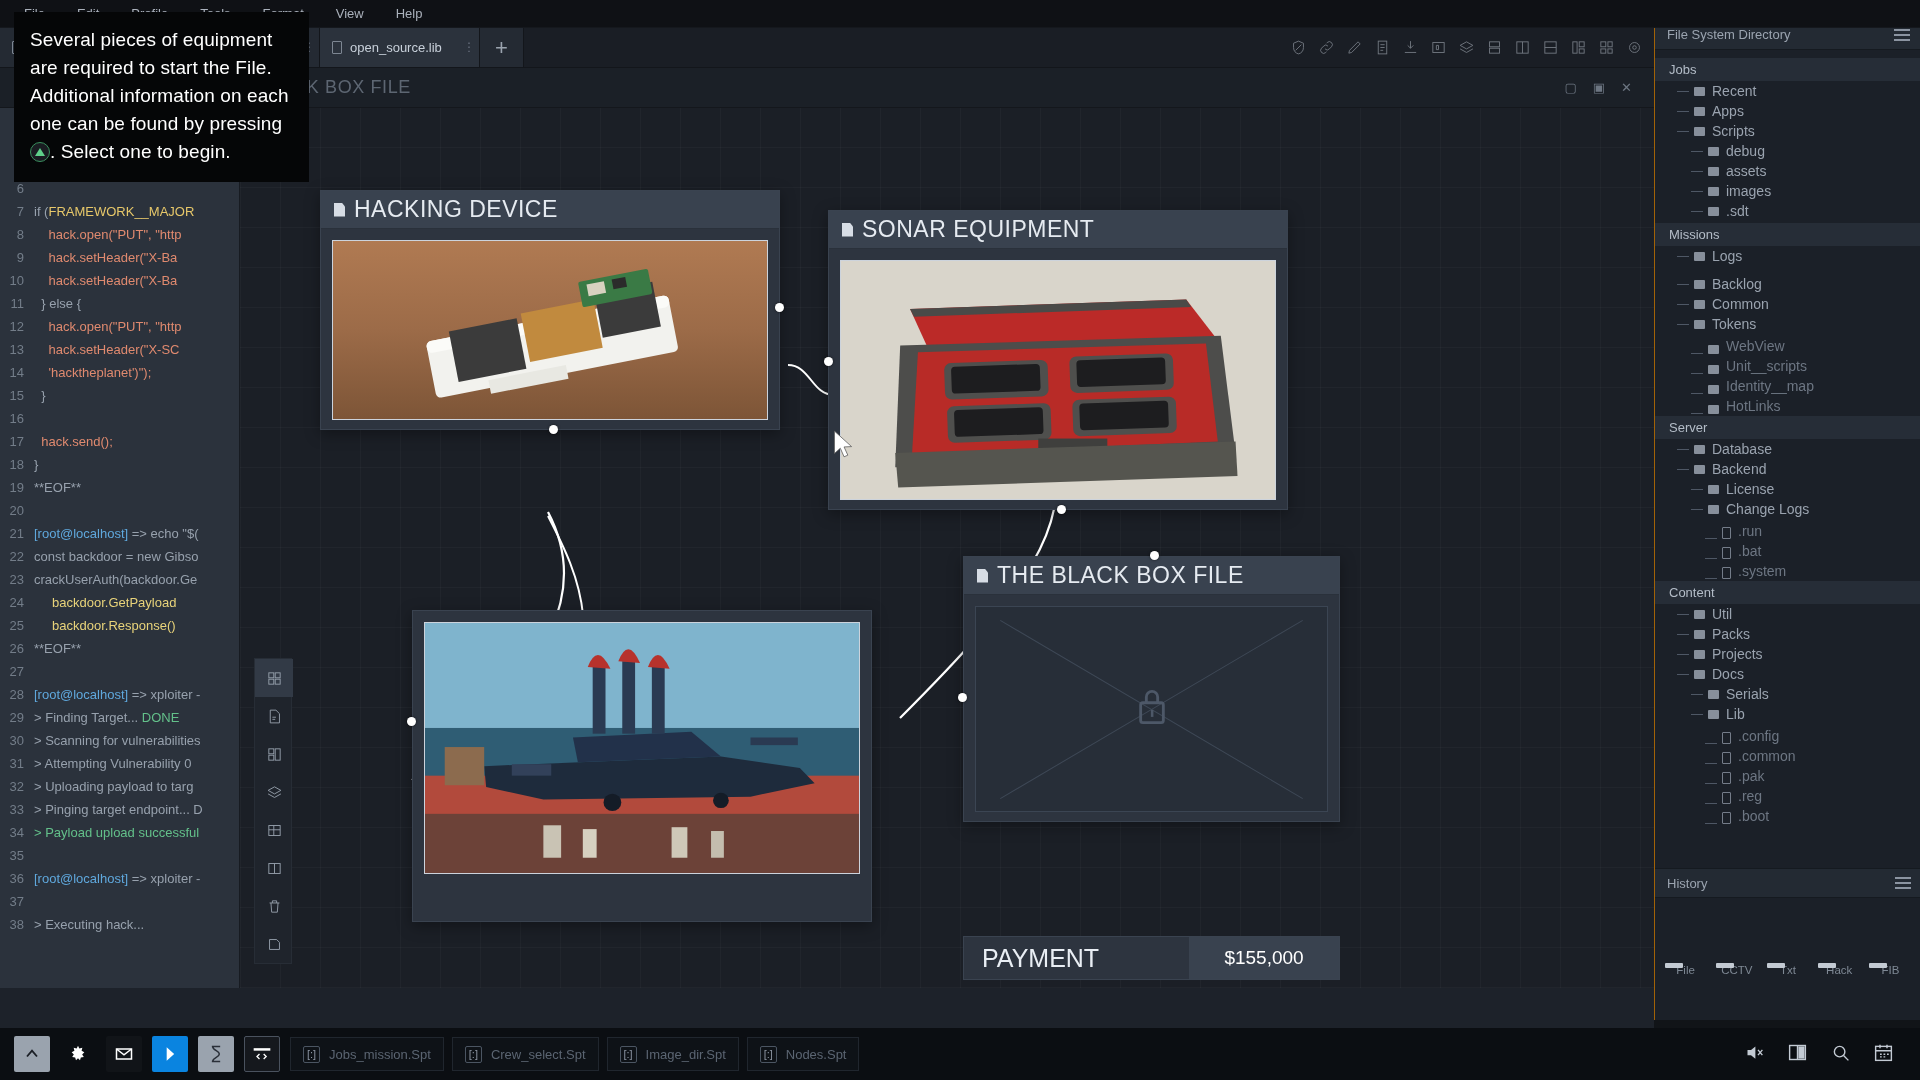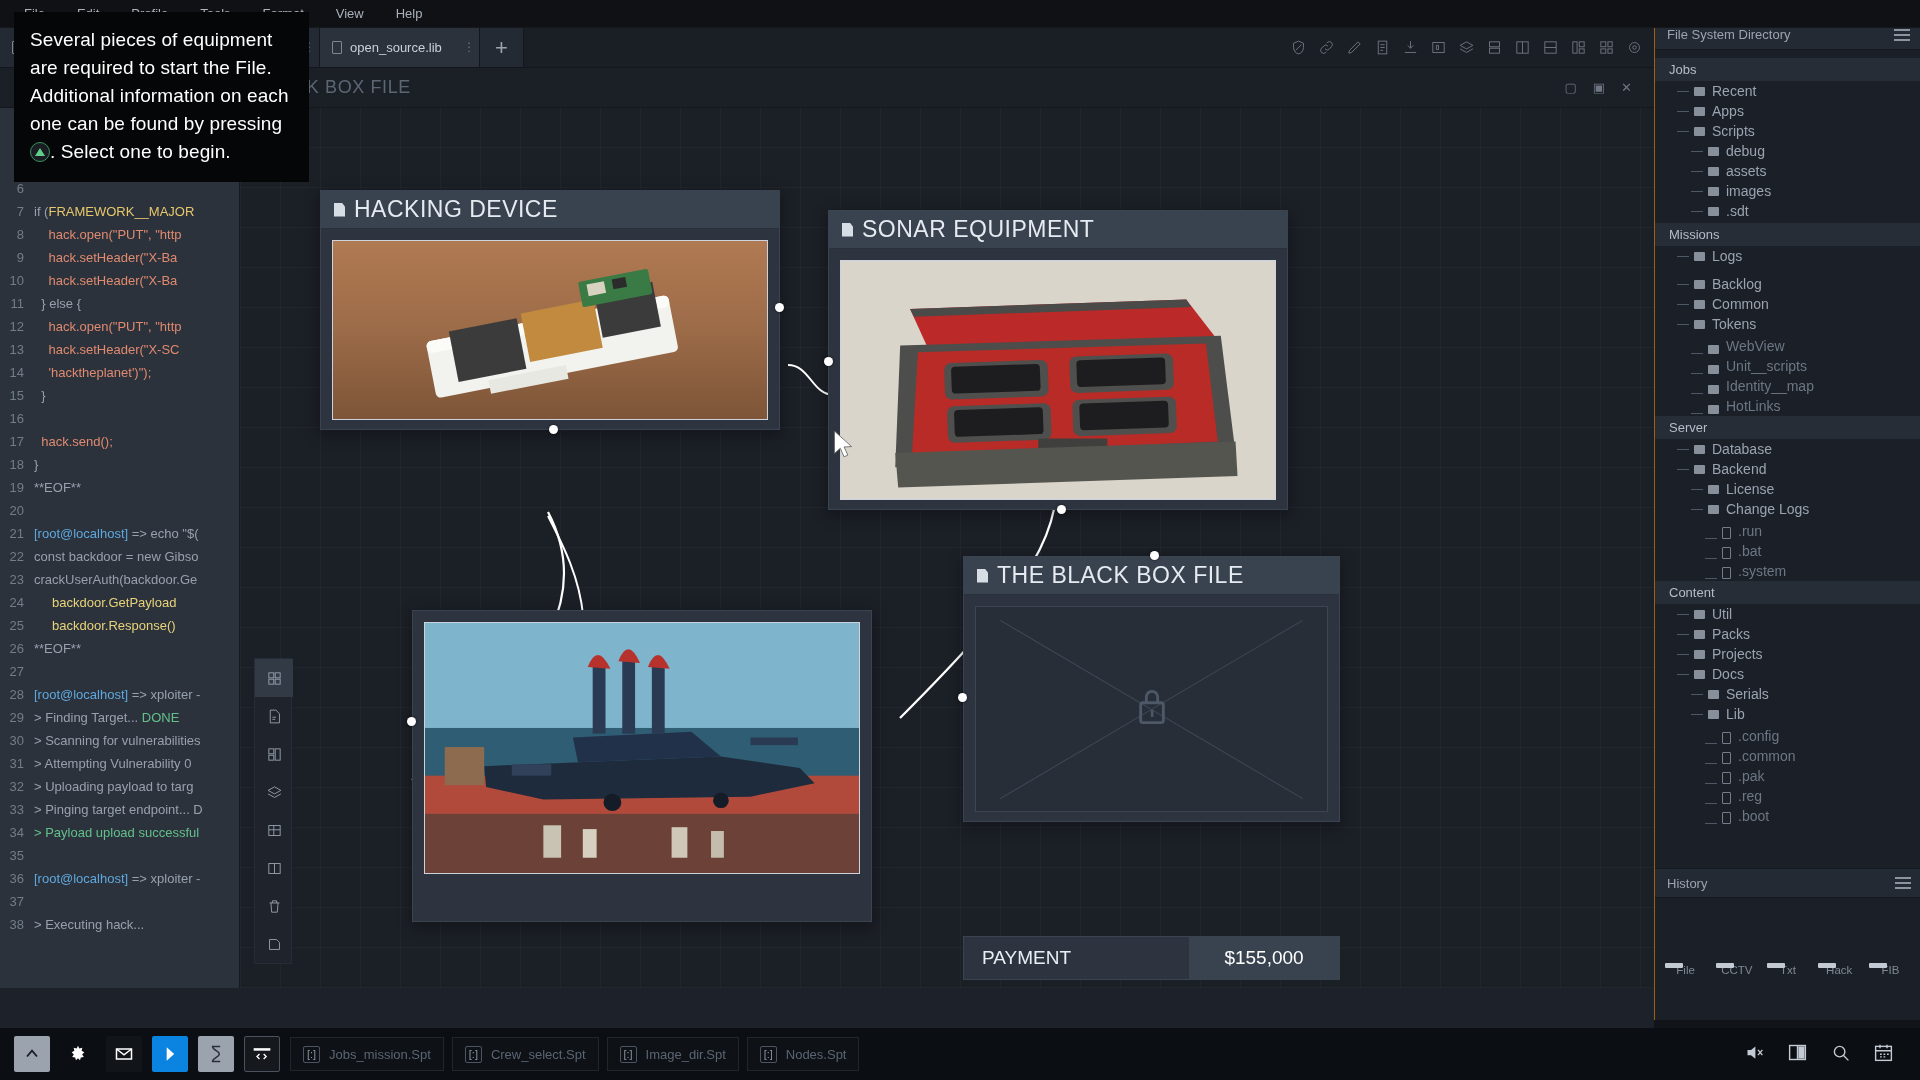--- a/index.html
+++ b/index.html
@@ -177,21 +177,21 @@
   }
   .locked .lockbox svg { width: 34px; height: 40px; stroke: #4b footer; }
   .locked .lockbox svg { stroke: #4d5868; fill: none; stroke-width: 2; }
 
   
   .payrow {
     position: absolute; display: flex; align-items: stretch;
     border: 1px solid #3a4350;
   }
   .payrow .plabel {
-    background: #2d343f; color: #e9eef4; font-size: 19px;
+    background: #2d343f; color: #e9eef4; font-size: 25px;
     display: flex; align-items: center; padding: 0 18px; flex: 1 1 auto; text-align: right;
   }
   .payrow .pvalue {
     background: #39424f; color: #ffffff; font-size: 19px;
     display: flex; align-items: center; justify-content: center;
     width: 150px;
   }
 
   
   .cursor { position: absolute; z-index: 40; }

